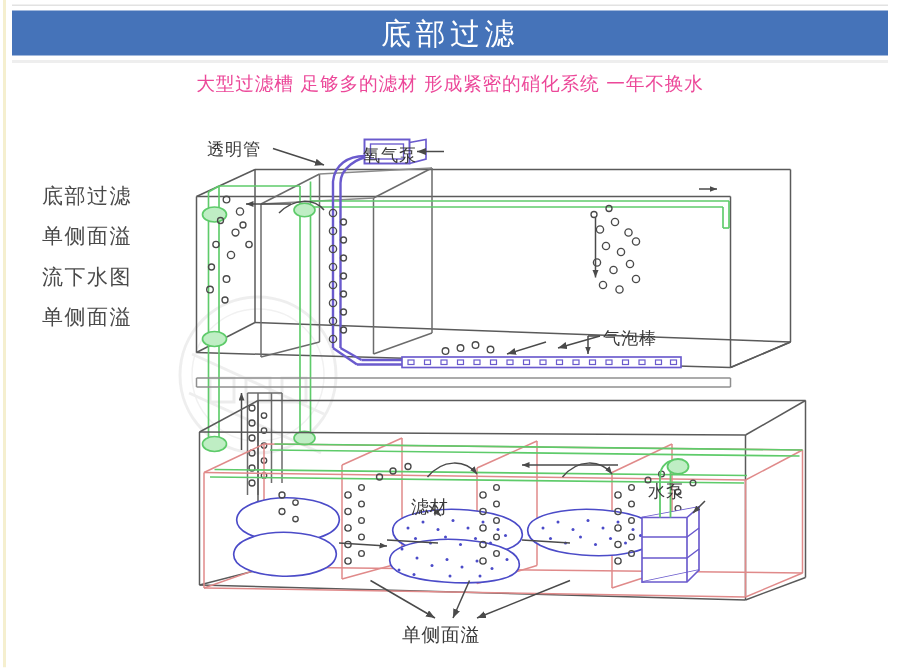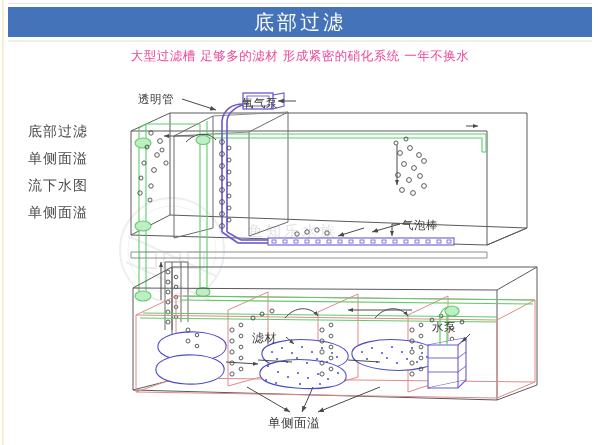--- a/index.html
+++ b/index.html
@@ -66,21 +66,21 @@
     position:absolute;
     font-size:11.5px;
     color:#3a3a3a;
     white-space:nowrap;
     letter-spacing:0.5px;
     text-align:right;
   }
   .lbl-trans{left:138px;top:92px;}
   .lbl-oxy{left:242px;top:96px;}
   .lbl-bubble{left:402px;top:218px;}
-  .lbl-media{left:252px;top:330px;font-size:12px;}
+  .lbl-media{left:274px;top:330px;font-size:12px;}
   .lbl-pump{left:432px;top:320px;}
   .lbl-flow{left:268px;top:415px;font-size:12.5px;}
 
   .wm{
     position:absolute;
     color:#e3e3e3;
     white-space:nowrap;
     pointer-events:none;
   }
   .wm-name{left:248px;top:222px;font-size:15px;letter-spacing:3px;}
@@ -101,21 +101,20 @@
 
   <div class="subtitle">大型过滤槽  足够多的滤材  形成紧密的硝化系统  一年不换水</div>
 
   <div class="side-caption">
     <div>底部过滤</div>
     <div>单侧面溢</div>
     <div>流下水图</div>
     <div>单侧面溢</div>
   </div>
 
-  <div class="wm wm-name">鱼知乐水族</div>
 
   <svg id="diagram" viewBox="0 0 600 445">
     <defs>
       <marker id="ah" markerWidth="7" markerHeight="7" refX="6" refY="2.4" orient="auto">
         <path d="M0,0 L6,2.4 L0,4.8 z" fill="#4a4a4a"></path>
       </marker>
       <marker id="ahs" markerWidth="6" markerHeight="6" refX="5" refY="2" orient="auto">
         <path d="M0,0 L5,2 L0,4 z" fill="#4a4a4a"></path>
       </marker>
       <g id="wmlogo">

